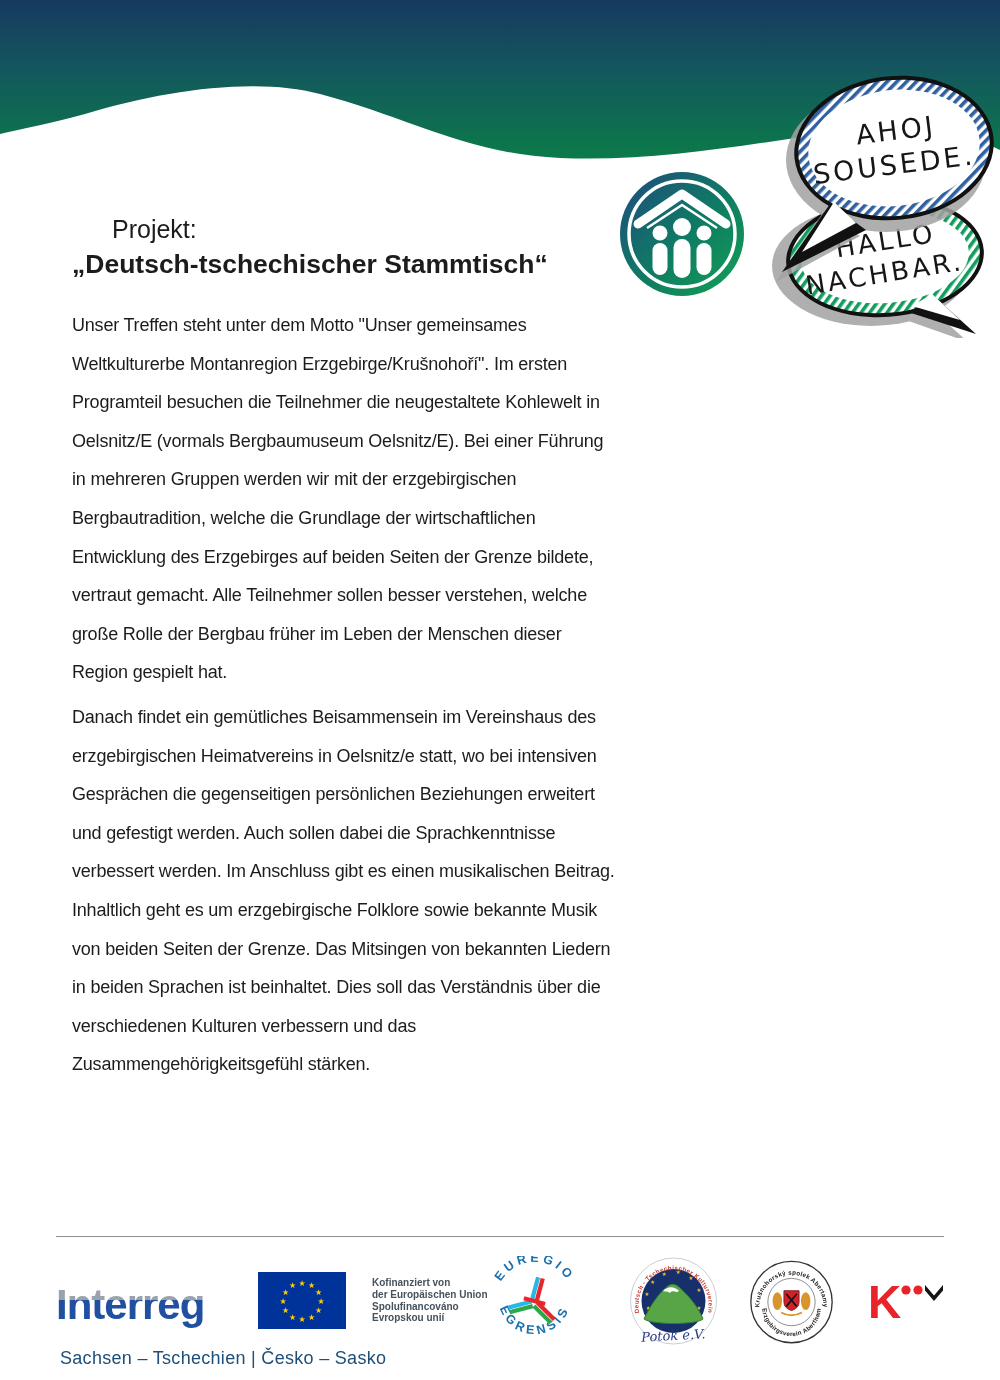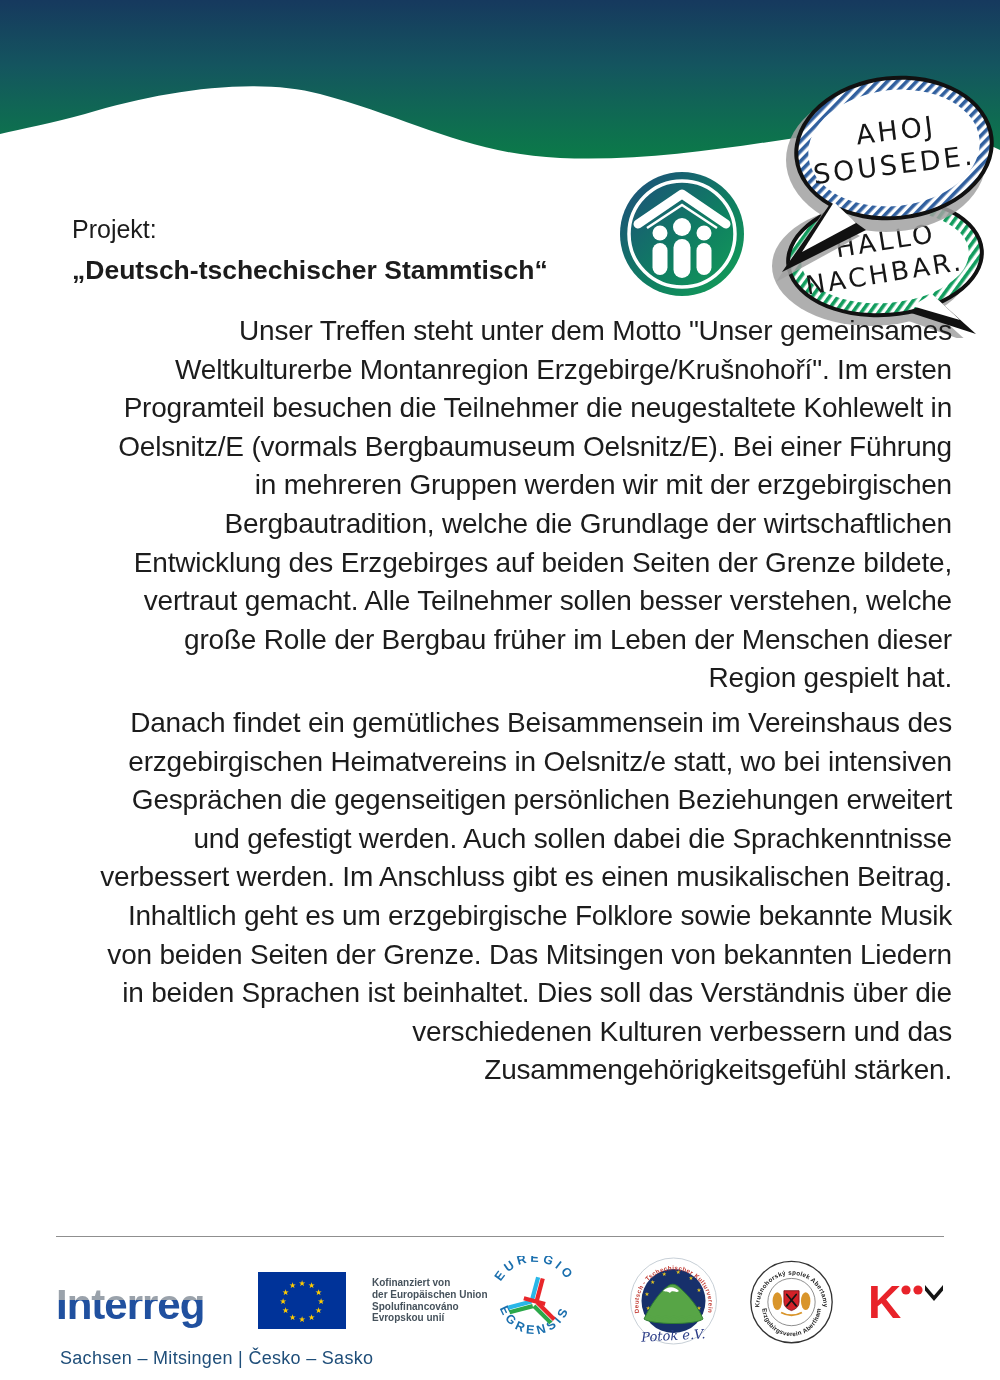--- a/index.html
+++ b/index.html
@@ -7,23 +7,23 @@
         font-family:"Liberation Sans",sans-serif;color:#1c1c1c;}
   .abs{position:absolute;}
 
   
   #header-wave{left:0;top:0;width:1000px;height:180px;}
   #main-logo{left:618px;top:170px;width:128px;height:128px;}
   #speech-bubbles{left:768px;top:66px;width:235px;height:272px;}
 
   
   .content{left:72px;top:212px;width:880px;}
-  .project-label{font-size:25px;line-height:34px;}
-  .doc-title{font-size:26.5px;font-weight:bold;line-height:36px;margin-top:6px;}
-  .para{font-size:28px;line-height:38.6px;white-space:pre-line;margin-top:24px;letter-spacing:-0.2px;text-align:right;}
+  .project-label{font-size:25px;line-height:34px;margin-left:40px;}
+  .doc-title{font-size:26.5px;font-weight:bold;line-height:36px;}
+  .para{font-size:18px;line-height:38.6px;white-space:pre-line;margin-top:24px;letter-spacing:-0.2px;}
   .para + .para{margin-top:6px;}
 
   
   .footer-rule{left:56px;top:1236px;width:888px;border-top:1.6px solid #8f8f8f;height:0;}
   #interreg-logo{left:56px;top:1280px;width:195px;height:50px;}
   #eu-flag{left:258px;top:1272px;width:88px;height:57px;}
   .funding-text{left:372px;top:1277px;font-size:10px;font-weight:bold;line-height:11.8px;
                 color:#46525c;white-space:pre-line;}
   #euregio-logo{left:487px;top:1256px;width:95px;height:95px;}
   #potok-logo{left:626px;top:1256px;width:95px;height:95px;}
@@ -261,15 +261,15 @@
     </g>
   </svg>
 
   <svg class="abs" id="k-logo" viewBox="0 0 80 44">
     <text x="0" y="38" font-family="Liberation Sans, sans-serif" font-weight="900" font-size="46" fill="#e8232a">K</text>
     <circle cx="38" cy="10" r="4.6" fill="#e8232a"></circle>
     <circle cx="50" cy="10" r="4.6" fill="#e8232a"></circle>
     <path d="M57,5 L66,15.5 L75,5 L75,10.5 L66,21 L57,10.5 Z" fill="#141414"></path>
   </svg>
 
-  <div class="abs program-area">Sachsen – Mitsingen  |  Česko – Sasko</div>
+  <div class="abs program-area">Sachsen – Tschechien  |  Česko – Sasko</div>
 
 </div>
 
 </body></html>

